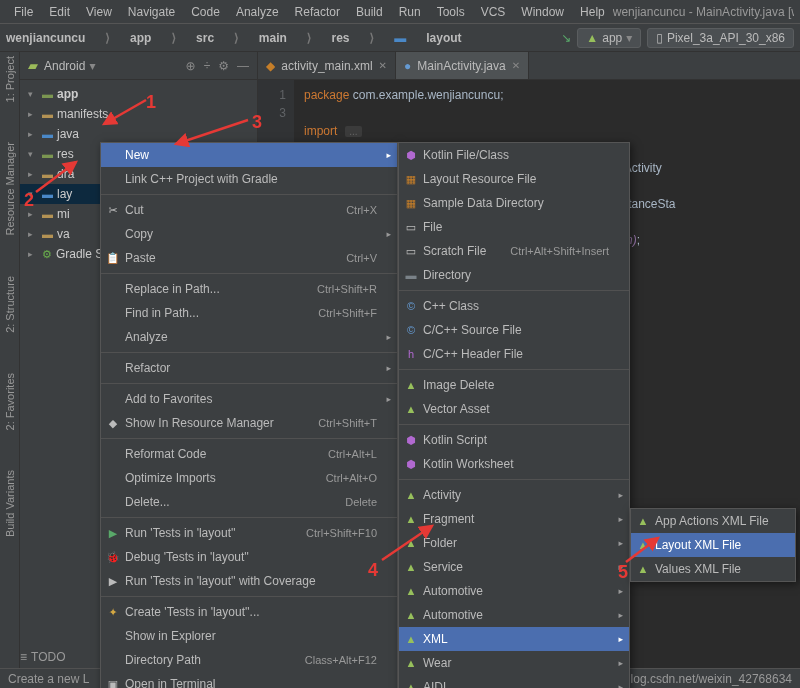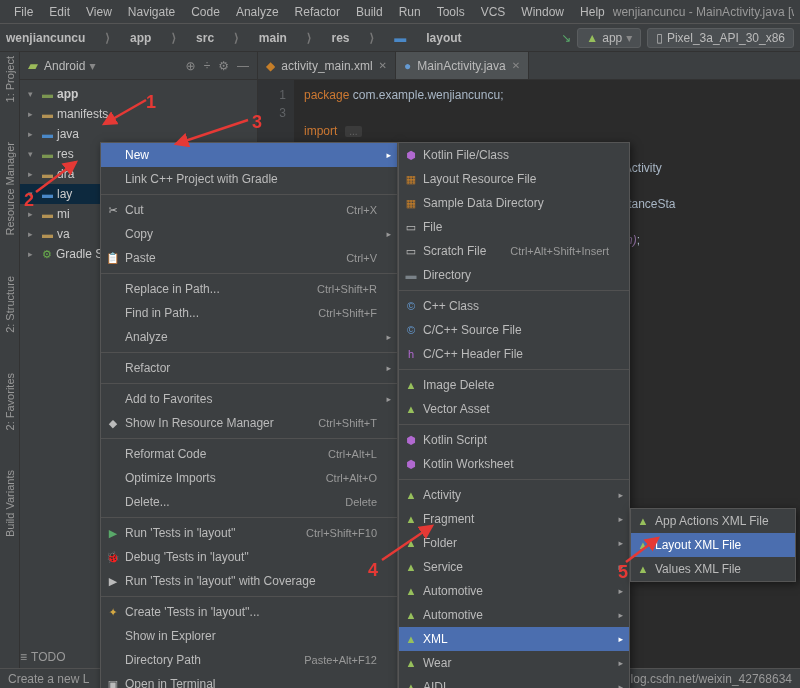--- a/index.html
+++ b/index.html
@@ -306,21 +306,21 @@
     <div class="sep"></div>
     <div class="row">
       <span class="ico" style="color: rgb(212, 168, 67);">✦</span>
       <span class="lbl">Create 'Tests in 'layout''...</span>
     </div>
     <div class="row">
       <span class="lbl">Show in Explorer</span>
     </div>
     <div class="row">
       <span class="lbl">Directory Path</span>
-      <span class="sc">Paste+Alt+F12</span>
+      <span class="sc">Class+Alt+F12</span>
     </div>
     <div class="row">
       <span class="ico">▣</span>
       <span class="lbl">Open in Terminal</span>
     </div>
     <div class="sep"></div>
     <div class="row">
       <span class="lbl">Local History</span>
     </div>
   </div>

